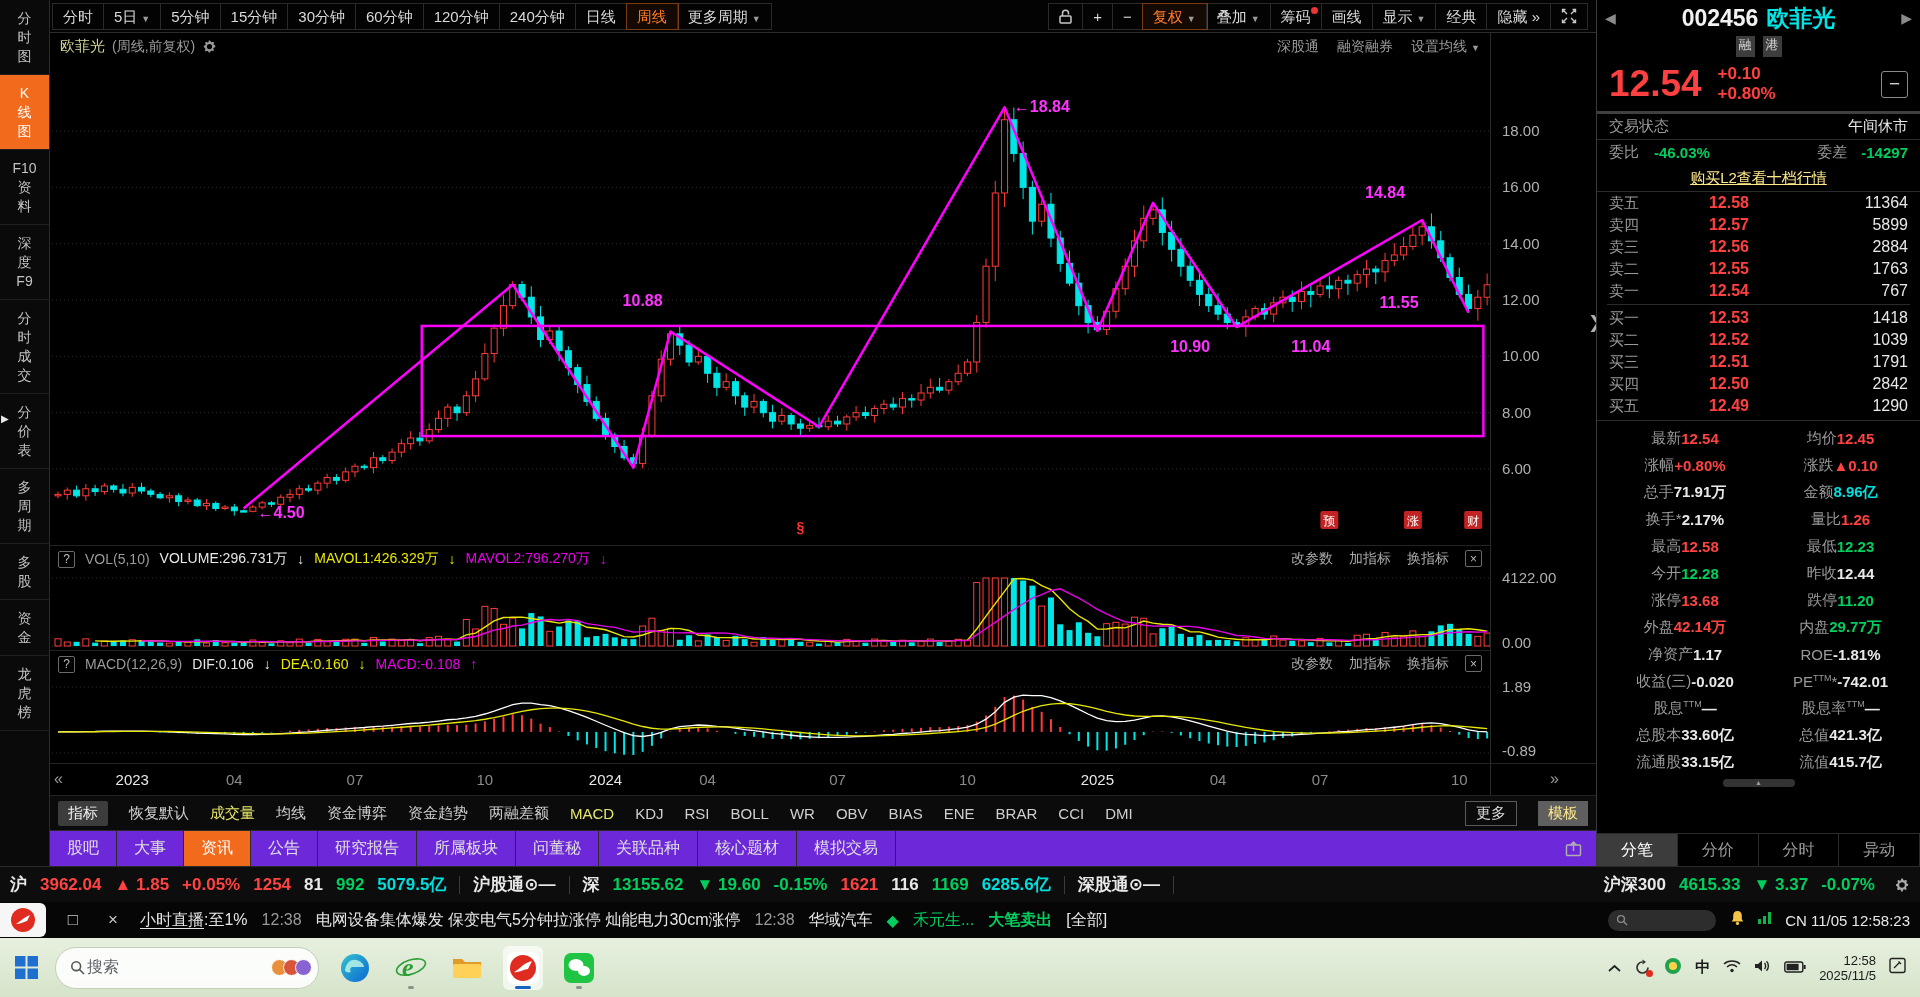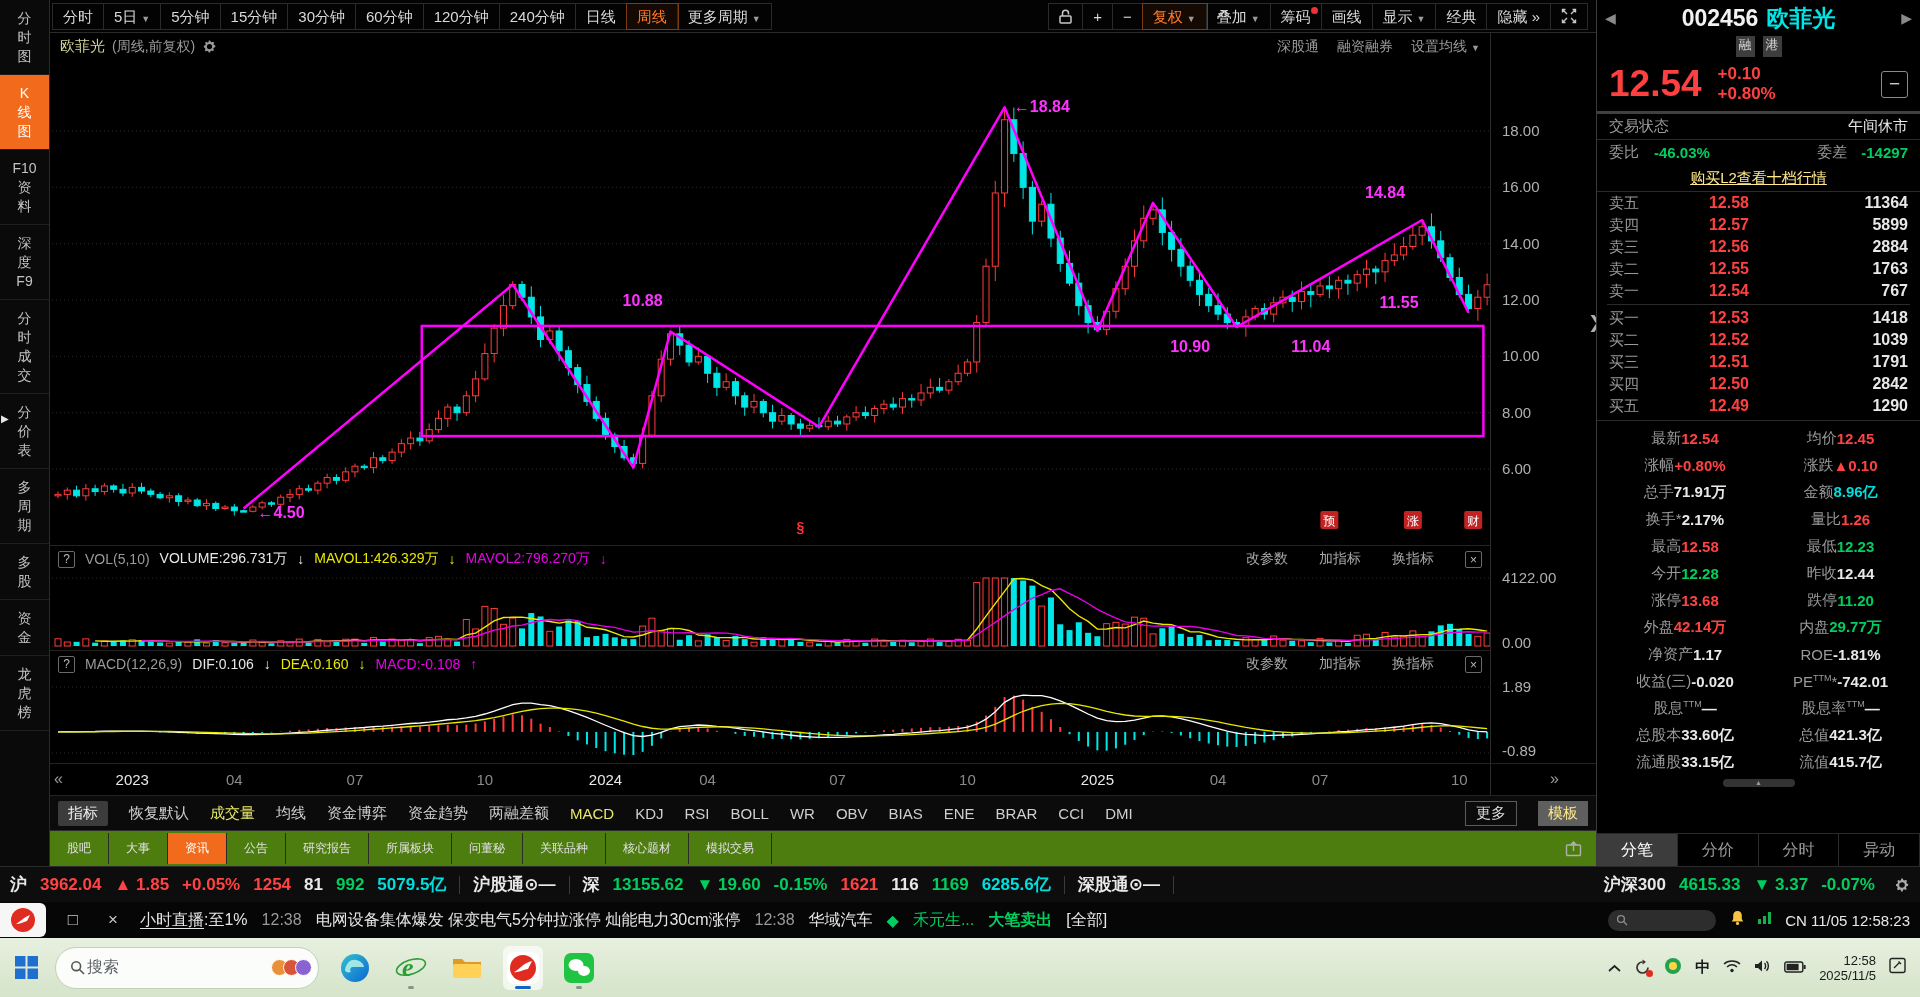--- a/index.html
+++ b/index.html
@@ -32,38 +32,38 @@
 .chart-header{position:absolute;top:0;left:0;width:1440px;height:27px;display:flex;align-items:center;
               gap:7px;padding:0 10px;font-size:14px;color:#9a9a9a}
 .ch-title{color:#d8d89a;font-size:15px}
 .ch-links{margin-left:auto;display:flex;gap:18px;color:#9a9a9a}
 .main-pane{position:absolute;top:27px;left:0;width:1546px;height:485px}
 .pane-header{position:absolute;left:0;width:1440px;height:27px;display:flex;align-items:center;gap:10px;
              padding:0 8px;font-size:14px;border-top:1px solid #232323;background:#000}
 #volHeader{top:512px}#macdHeader{top:617px}
 .q-box,.x-box{width:17px;height:17px;border:1px solid #6a6a6a;color:#bbb;font-size:12px;display:flex;
       align-items:center;justify-content:center;border-radius:2px;cursor:pointer}
-.pane-links{margin-left:auto;display:flex;gap:31px;color:#a8a8a8;align-items:flex-end}
+.pane-links{margin-left:auto;display:flex;gap:16px;color:#a8a8a8;align-items:flex-start}
 .pane-links span{cursor:pointer}
 .vol-pane{position:absolute;top:539px;left:0;width:1546px;height:78px}
 .macd-pane{position:absolute;top:644px;left:0;width:1546px;height:86px}
 .v-divider{position:absolute;left:1440px;top:0;width:1px;height:762px;background:#2b2b2b}
 .date-axis{position:absolute;top:730px;left:0;width:1546px;height:32px;border-top:1px solid #232323;font-size:15px}
 .tick{position:absolute;top:7px;transform:translateX(-50%);color:#8a8a8a}
 .tick.year{color:#e8e8e8}
 .axis-nav{position:absolute;top:6px;color:#9a9a9a;font-size:16px;cursor:pointer}
 .indicator-bar{position:absolute;top:762px;left:0;width:1546px;height:35px;border-top:1px solid #232323;
                display:flex;align-items:center;font-size:15px;background:#0b0b0b;padding:0 8px;gap:21px}
 .ind-item{color:#cfcfcf;cursor:pointer;white-space:nowrap}
 .ind-item.on{color:#e8e86a}
 .ind-btn{background:#3c3c3c;color:#f0f0f0;padding:3px 10px;border-radius:2px;cursor:pointer}
 .ind-more{border:1px solid #5a5a5a;padding:2px 10px;color:#dcdcdc;cursor:pointer}
 .ind-tpl{background:#5f5f5f;padding:3px 10px;color:#ffe98c;cursor:pointer}
 .bottom-tabs{position:absolute;top:797px;left:0;width:1546px;height:36px;border-top:1px solid #2b2b2b;
-             display:flex;align-items:center;background:#4d7c0f;font-size:12px}
+             display:flex;align-items:center;background:#6d28d9;font-size:16px}
 .bt-tab{padding:7px 17px;color:#e0e0e0;border-right:1px solid #2b2b2b;cursor:pointer;white-space:nowrap}
 .bt-tab.active{background:#f26a1b;color:#fff}
 .panel-chevron{position:absolute;left:1588px;top:312px;color:#b0b0b0;font-size:17px}
 
 .right-panel{position:absolute;left:1596px;top:0;width:324px;height:866px;background:#000;
              border-left:1px solid #3a3a3a;display:flex;flex-direction:column;font-size:15px}
 .rp-name{height:36px;display:flex;align-items:center;justify-content:center;gap:8px;position:relative}
 .rp-code{color:#f2f2f2;font-size:23px;font-weight:700}
 .rp-sym{color:#00e5e5;font-size:23px;font-weight:700}
 .rp-arrow{position:absolute;color:#8a8a8a;font-size:14px;top:10px;cursor:pointer}
@@ -76,21 +76,21 @@
             display:flex;align-items:center;justify-content:center;font-size:19px;cursor:pointer}
 .rp-row{display:flex;align-items:center;padding:0 12px}
 .rp-status{height:28px;border-top:3px solid #404040;justify-content:space-between}
 .rp-weibi{height:26px;border-top:1px solid #2b2b2b;font-weight:700}
 .rp-weibi .lbl{color:#9a9a9a;font-weight:400}
 .rp-l2{height:27px;justify-content:center;border-bottom:1px solid #2b2b2b}
 .l2-link{color:#ffe98c;text-decoration:underline;cursor:pointer}
 .ob-row{height:22px;display:flex;align-items:center;padding:0 12px;cursor:pointer}
 .ob-label{width:54px;color:#9a9a9a}
 .ob-price{width:86px;text-align:right;font-weight:700;font-size:16px;color:#ff4040}
-.ob-qty{flex:1;text-align:right;color:#e8e8e8;font-weight:700;font-size:16px}
+.ob-qty{flex:1;text-align:right;color:#e8e8e8;font-weight:400;font-size:16px}
 .ob-sep{height:1px;background:#2b2b2b;margin:2px 10px}
 .stats{border-top:1px solid #2b2b2b;margin-top:3px;padding:4px 12px 0;display:grid;
        grid-template-columns:152px 1fr;column-gap:12px}
 .st-cell{height:27px;display:flex;justify-content:center;align-items:center}
 .st-l{color:#9a9a9a;white-space:nowrap}
 .st-l sup{font-size:9px}
 .st-v{font-weight:700;white-space:nowrap}
 .rp-collapse{height:13px;display:flex;justify-content:center;align-items:center}
 .pill{width:72px;height:8px;background:#333;border-radius:4px;text-align:center;color:#999;
       font-size:7px;line-height:7px}

